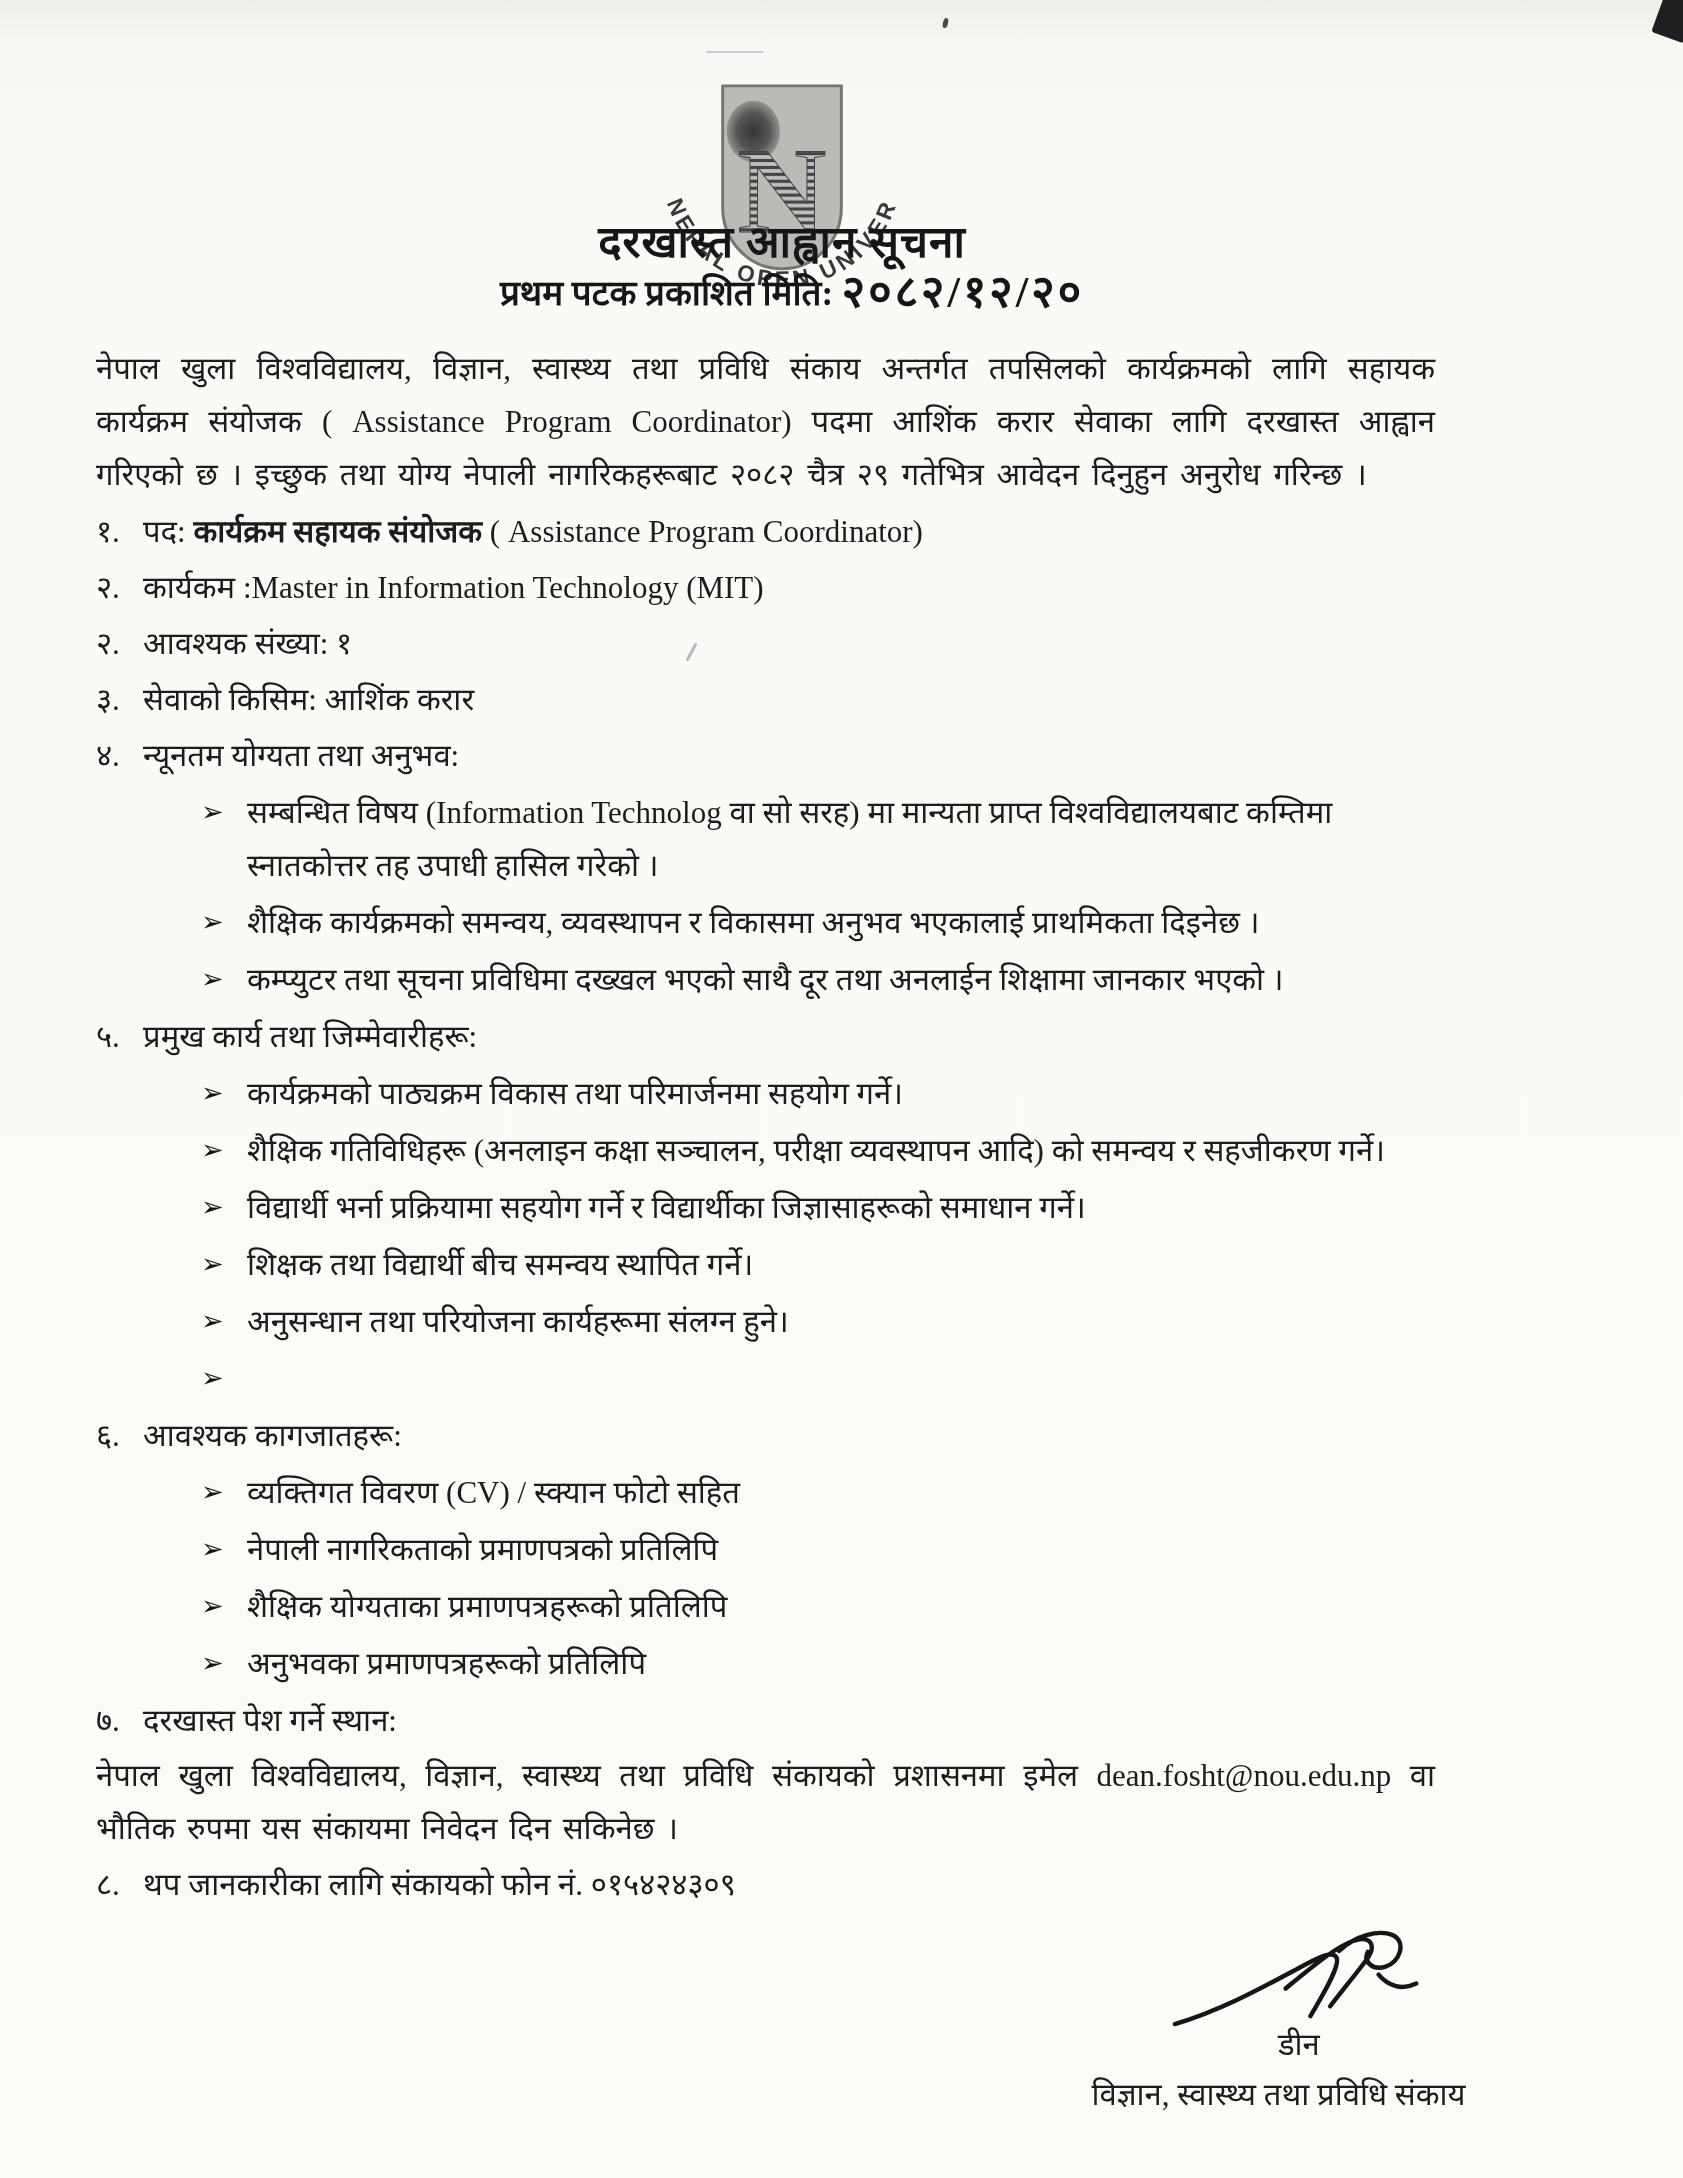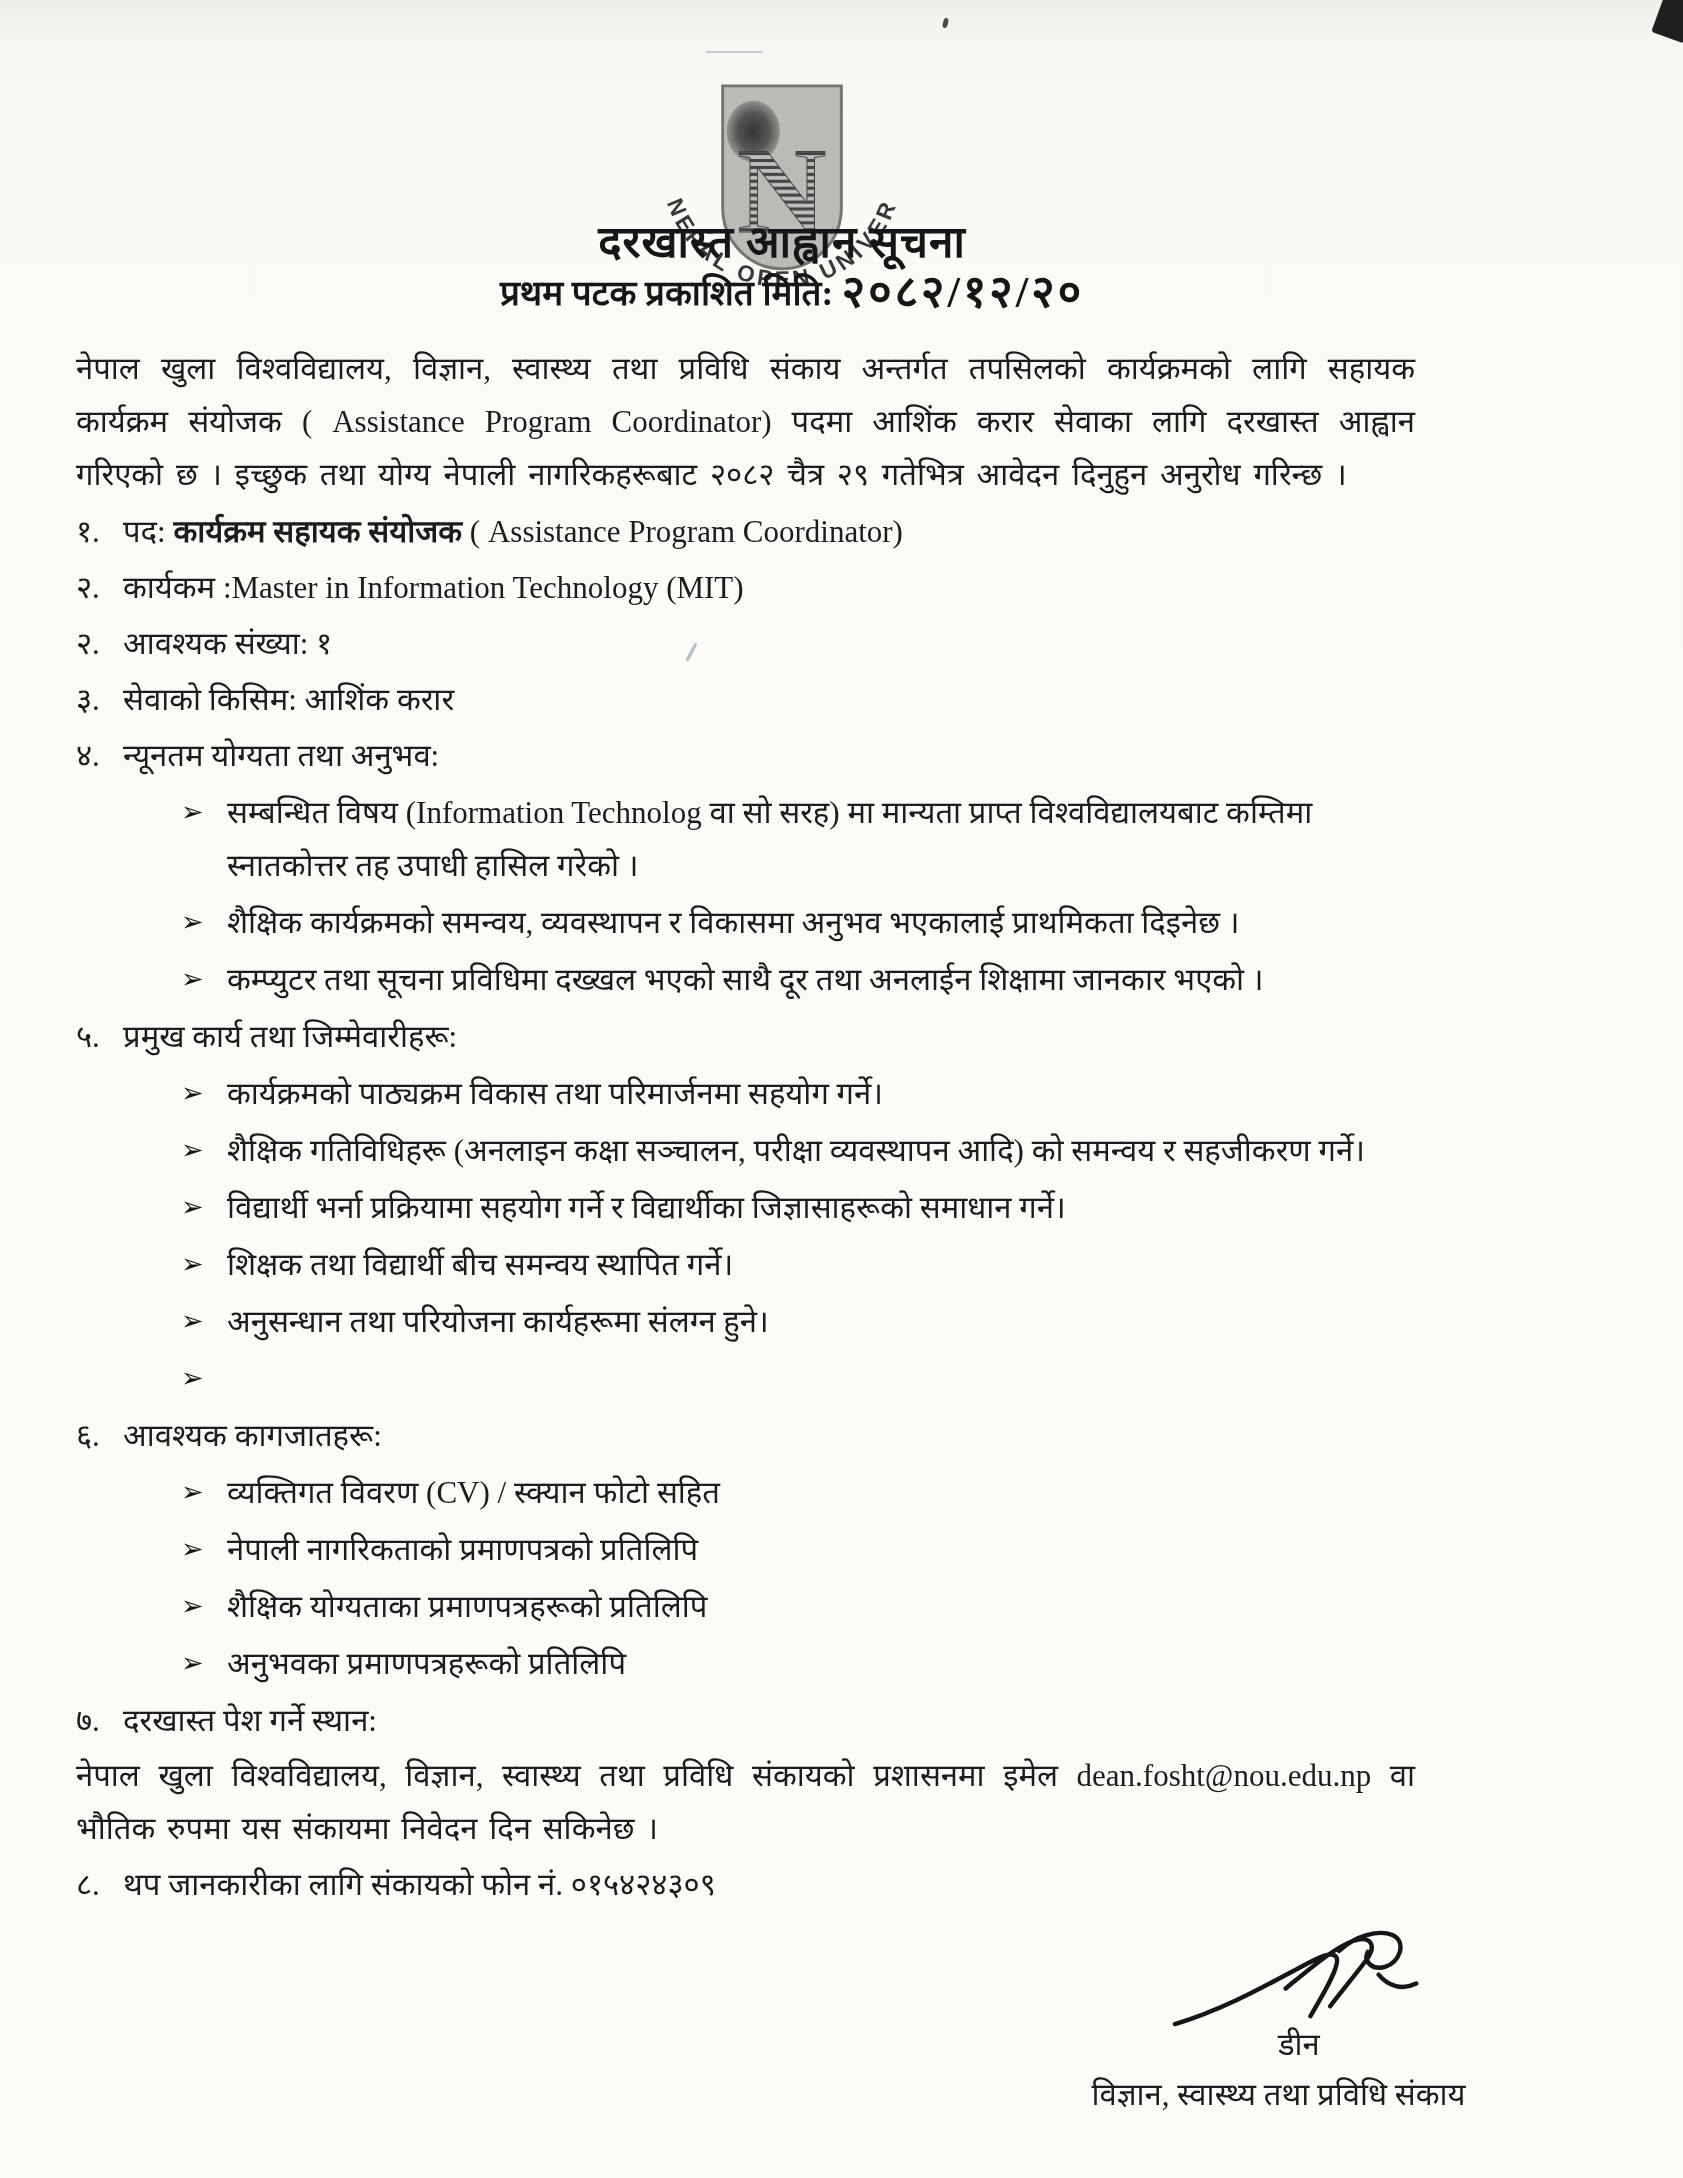--- a/index.html
+++ b/index.html
@@ -19,21 +19,21 @@
   .speck-slash{position:absolute;left:690px;top:642px;width:3px;height:20px;background:#7e93a6;transform:rotate(28deg);opacity:.6;border-radius:2px;}
 
   
   .header{position:relative;height:342px;}
   .logo{position:absolute;left:782px;top:74px;transform:translateX(-50%);opacity:.95;}
   .title1{position:absolute;left:782px;top:210px;transform:translateX(-50%);font-size:44px;font-weight:bold;white-space:nowrap;color:#161616;letter-spacing:1px;}
   .title2{position:absolute;left:792px;top:257px;transform:translateX(-50%);font-size:35px;font-weight:bold;white-space:nowrap;color:#161616;}
   .title2 .date{font-size:45px;font-weight:700;letter-spacing:3px;position:relative;top:2px;}
 
   
-  .content{margin-left:76px;width:1339px;font-size:31px;line-height:53px;}
+  .content{margin-left:96px;width:1339px;font-size:31px;line-height:53px;}
   .intro{text-align:justify;word-spacing:5px;margin-bottom:4px;}
   .item{display:flex;margin-top:3px;}
   .item-num{width:47px;flex-shrink:0;}
   .item-text{flex:1;}
   .item-text .b{font-weight:bold;}
   .bullet{display:flex;padding-left:105px;margin:4px 0;}
   .arrow{width:46px;flex-shrink:0;font-size:27px;color:#141414;}
   .btext{flex:1;}
   .item-para{text-align:justify;word-spacing:4px;margin-top:2px;}
 

